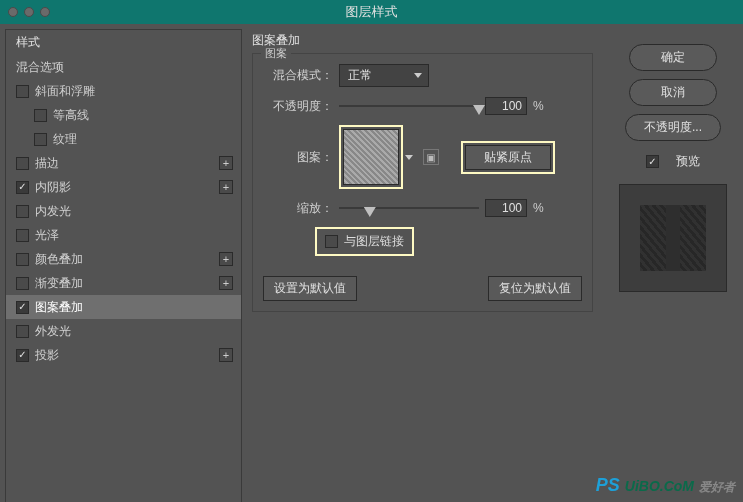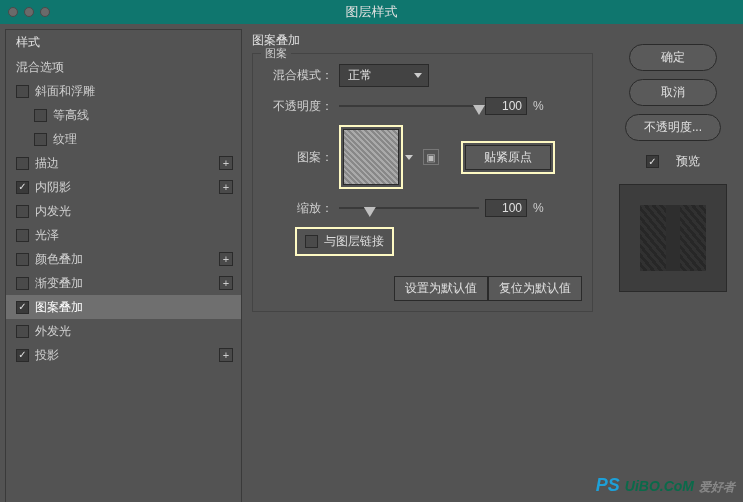--- a/index.html
+++ b/index.html
@@ -196,30 +196,30 @@
 
         <div class="field-row">
           <div class="field-label">缩放：</div>
           <div class="slider-track">
               <div class="slider-thumb" style="left:22%"></div>
             </div>
           <input class="num-input" value="100" style="">
           <span class="pct">%</span>
         </div>
 
-        <div class="field-row" style="margin-left:32px">
+        <div class="field-row" style="margin-left:52px">
           <span class="red-box">
             <span style="display:flex;align-items:center;gap:6px;padding:2px 6px">
               <span class="checkbox"></span>
               <span style="color:#ddd;font-size:12px">与图层链接</span>
             </span>
           </span>
         </div>
 
-        <div class="field-row" style="justify-content:flex-end;gap:0;margin-top:20px;margin-bottom:0">
+        <div class="field-row" style="justify-content:space-between;gap:0;margin-top:20px;margin-bottom:0">
           <button class="btn-small">设置为默认值</button>
           <button class="btn-small">复位为默认值</button>
         </div>
       </div>
     </div>
 
     <div class="right-panel">
       <button class="btn">确定</button>
       <button class="btn">取消</button>
       <button class="btn">不透明度...</button>

